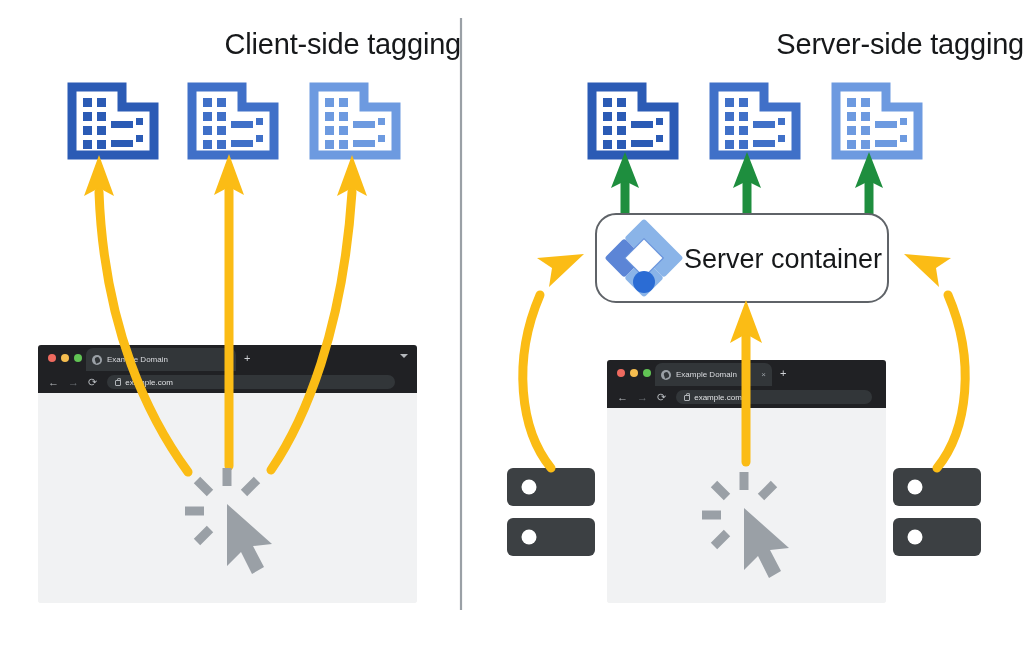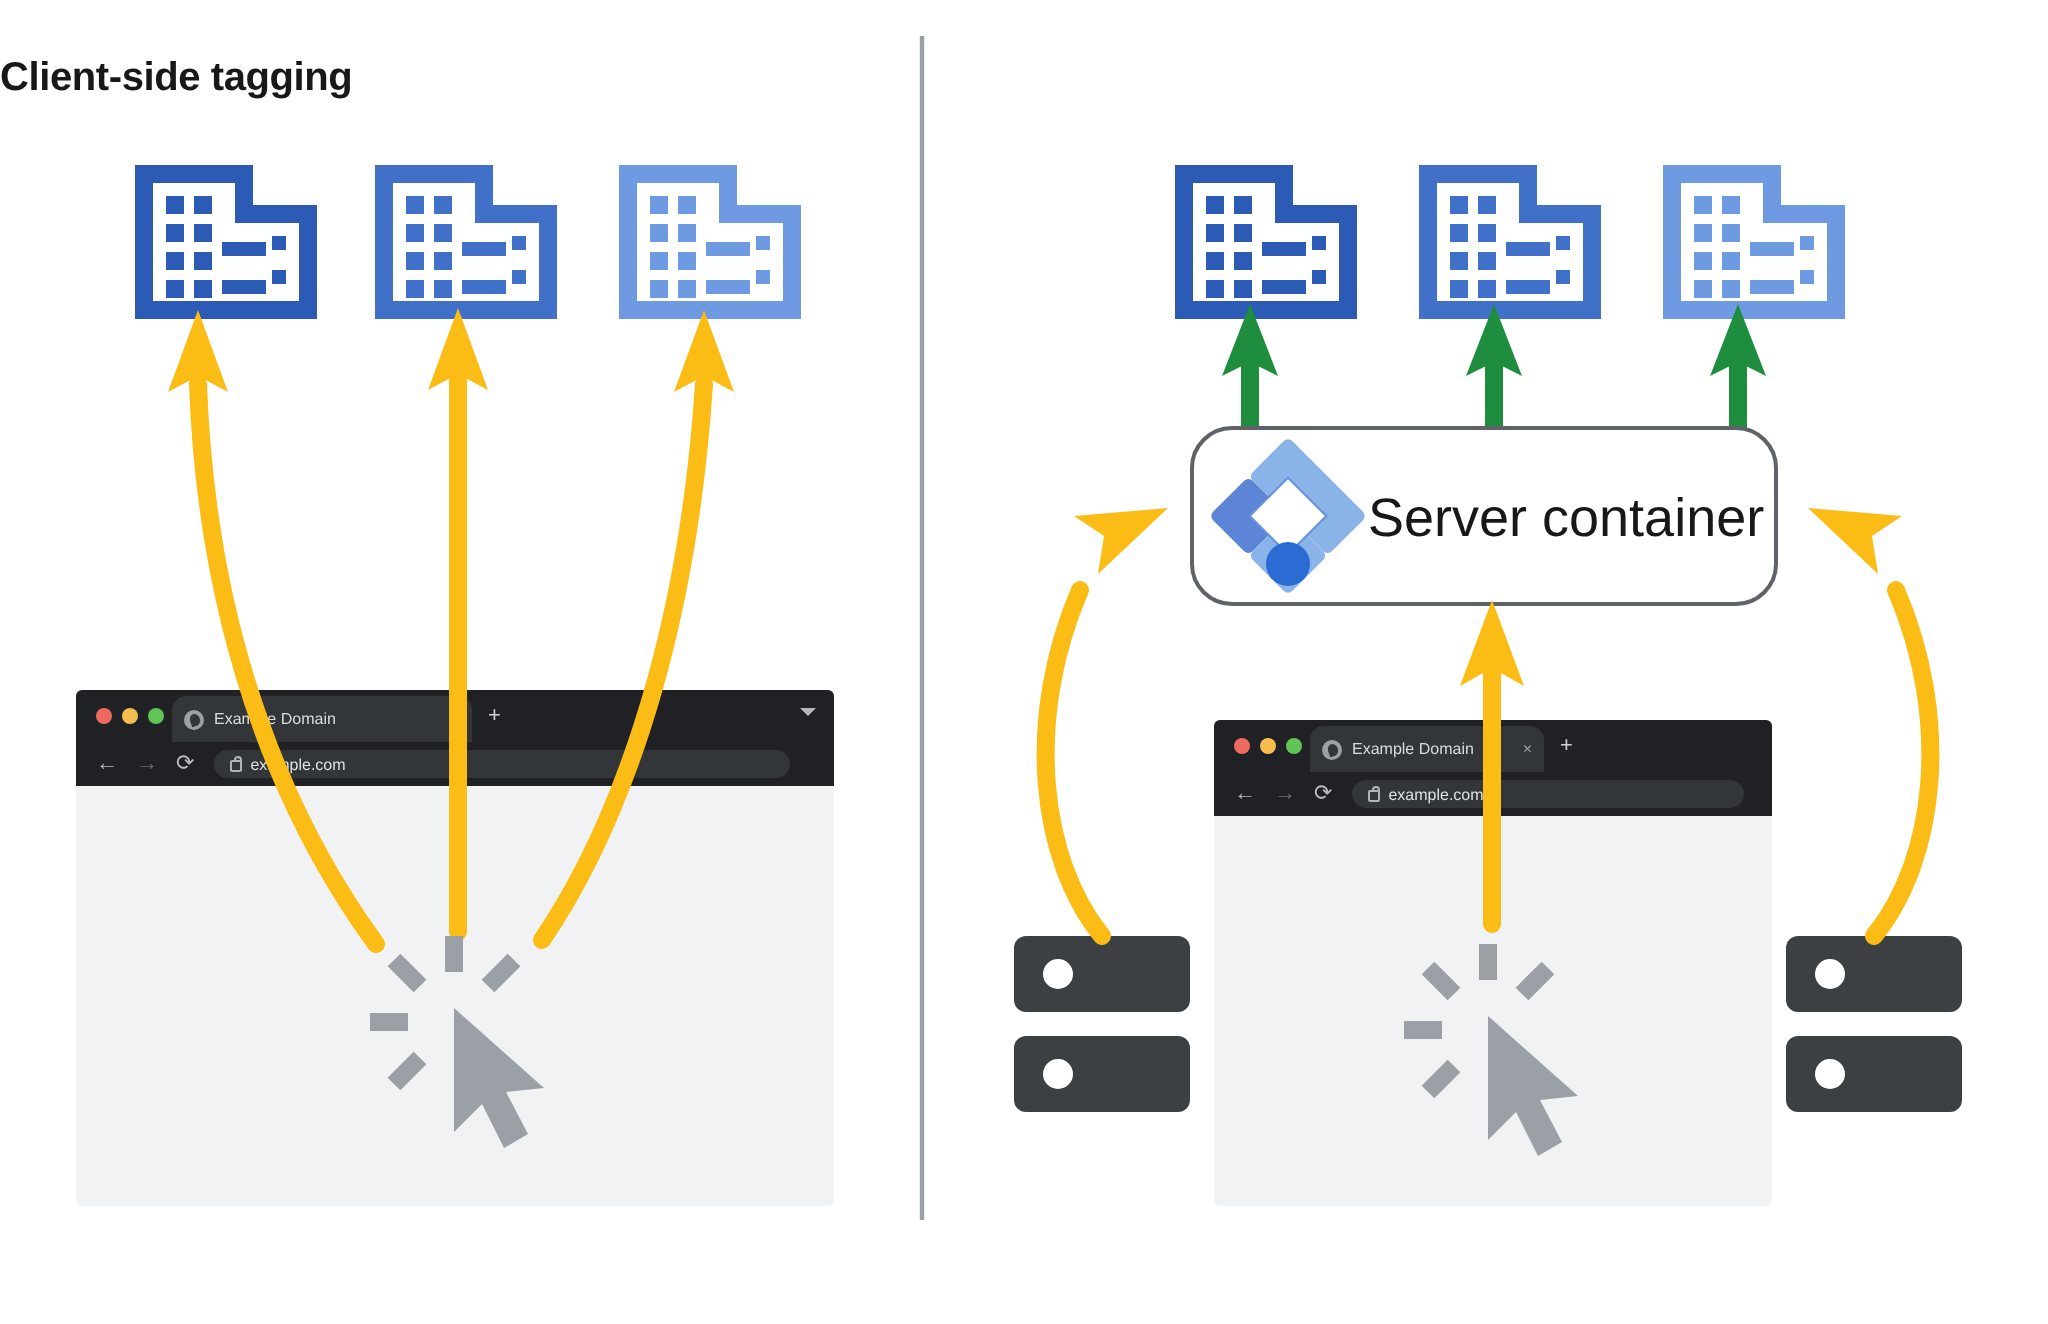--- a/index.html
+++ b/index.html
@@ -21,23 +21,23 @@
   }
   #diagram > svg.layer {
     position: absolute;
     top: 0;
     left: 0;
     width: 1024px;
     height: 662px;
   }
   .panel-title {
     position: absolute;
-    text-align: left;
-    font-size: 20px;
-    font-weight: 700;
+    text-align: right;
+    font-size: 29px;
+    font-weight: 400;
     color: #16181a;
     letter-spacing: -0.2px;
     white-space: nowrap;
   }
   #title-left  { left: 0px;   top: 28px; width: 461px; }
   #title-right { left: 461px; top: 28px; width: 563px; }
 
   
   .browser {
     position: absolute;
@@ -174,20 +174,21 @@
   }
   .browser-body { background: #f1f2f3; width: 100%; }
 </style>
 </head>
 <body>
 
 <div id="diagram">
 
   <div class="panel-title" id="title-left">Client-side tagging</div>
 
+  <div class="panel-title" id="title-right">Server-side tagging</div>
 
   <div class="browser" id="browser-left" style="left:38px; top:345px; width:379px; height:258px;">
     <div class="browser-chrome">
       <div class="tabstrip">
         <div class="dots">
           <span class="dot red"></span>
           <span class="dot yellow"></span>
           <span class="dot green"></span>
         </div>
         <div class="tab" style="width:150px;">

